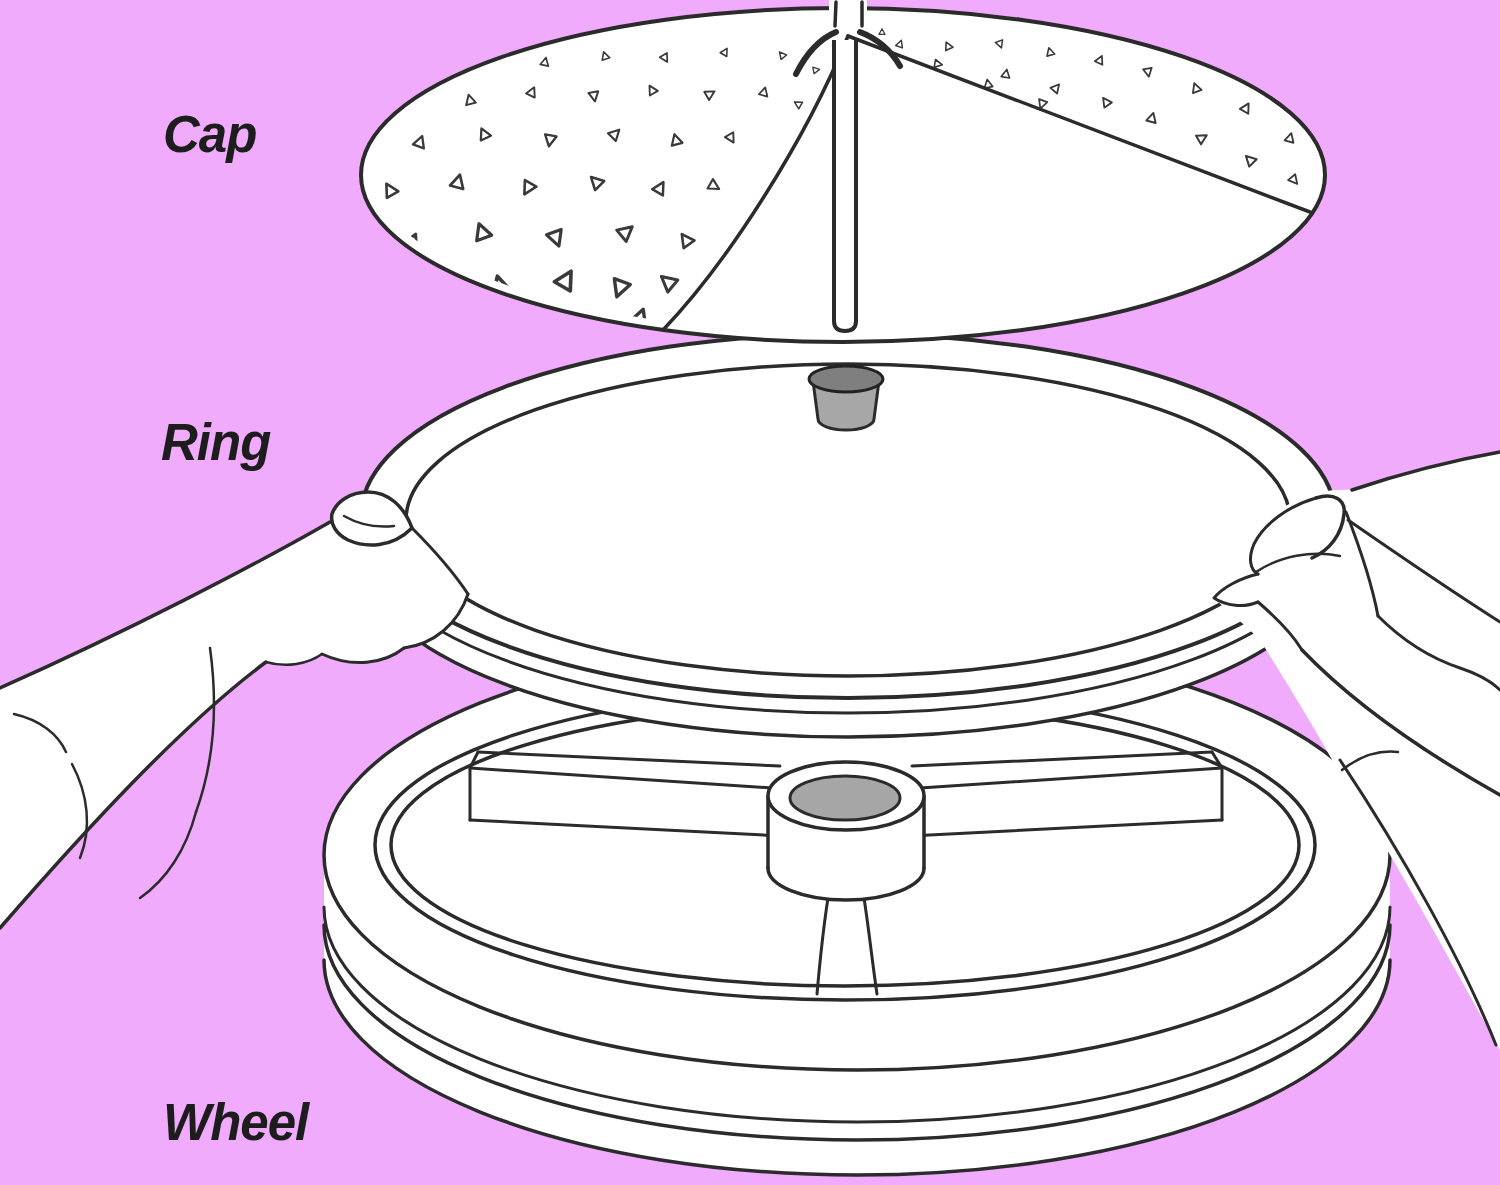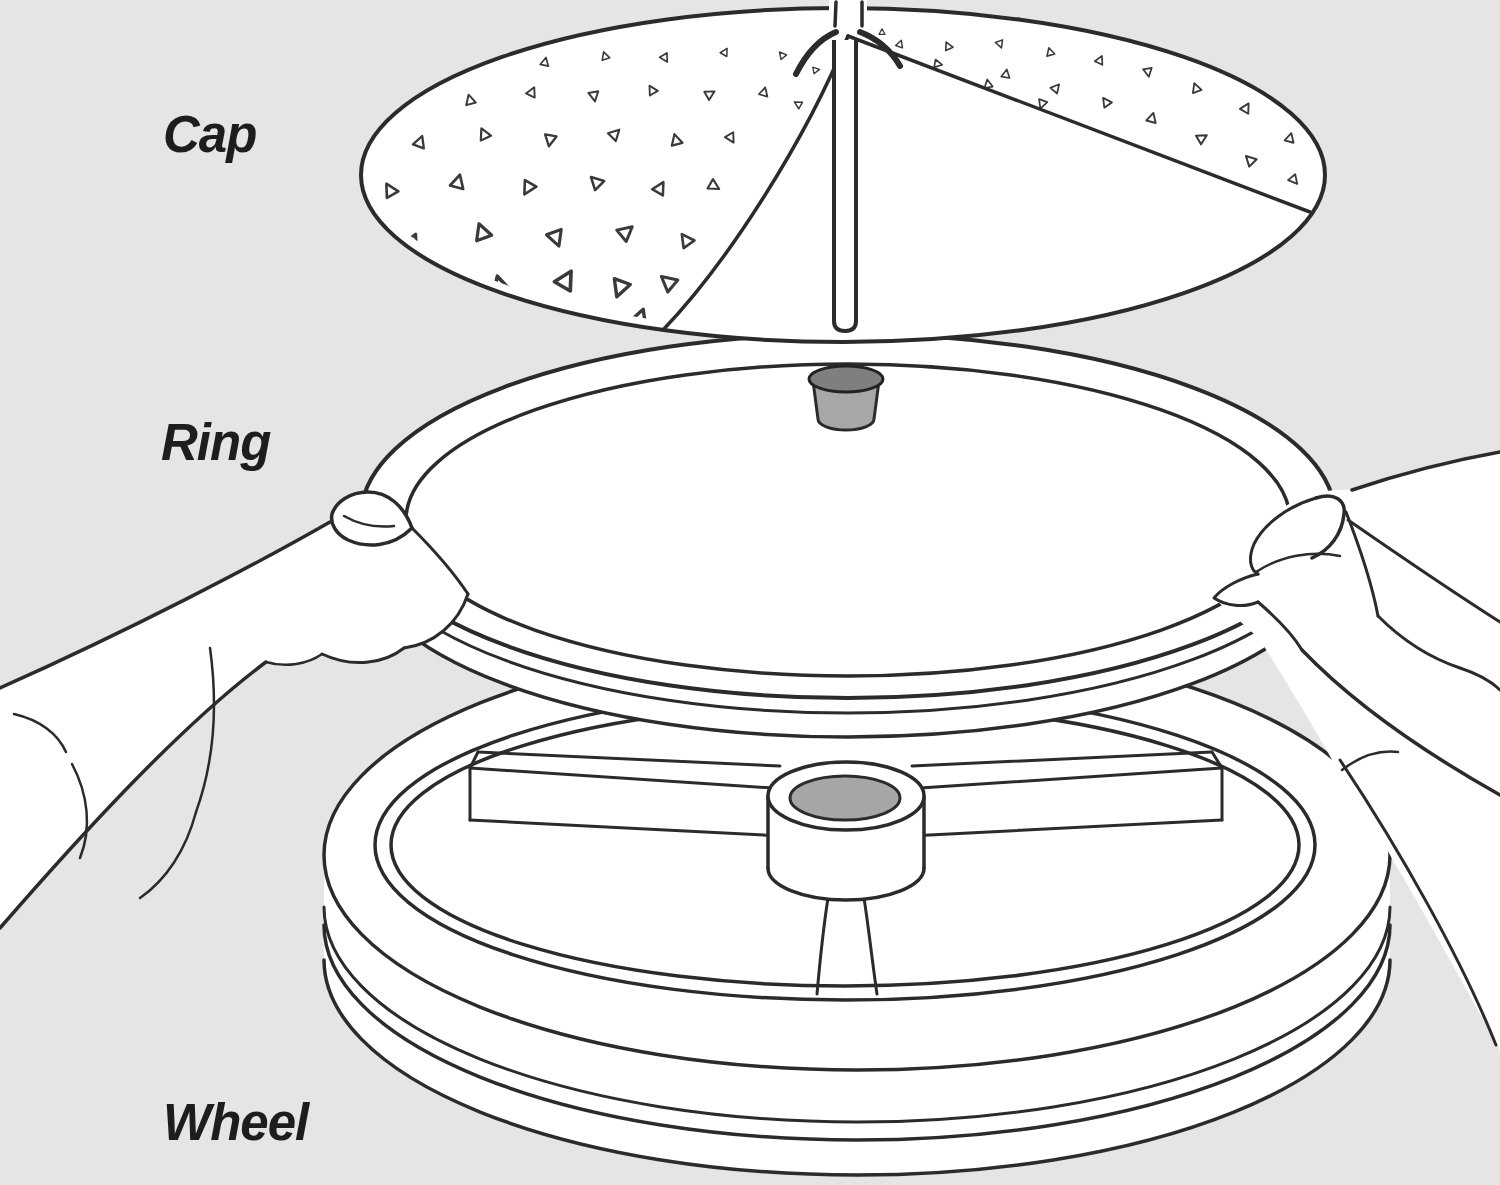--- a/index.html
+++ b/index.html
@@ -1,19 +1,19 @@
 <!DOCTYPE html>
 <html><head>
 <meta charset="utf-8">
 <style>
   html, body { margin: 0; padding: 0; background: #ffffff; }
   #stage {
     position: relative;
     width: 1500px; height: 1185px;
-    background: #e5e5e5;
+    background: #f0abfc;
     font-family: "Liberation Sans", sans-serif;
     overflow: hidden;
   }
   #stage svg { display: block; width: 1500px; height: 1185px; }
   .part-label {
     font-family: "Liberation Sans", sans-serif;
     font-style: italic;
     font-weight: bold;
     font-size: 51px;
     fill: #1d1d1d;

